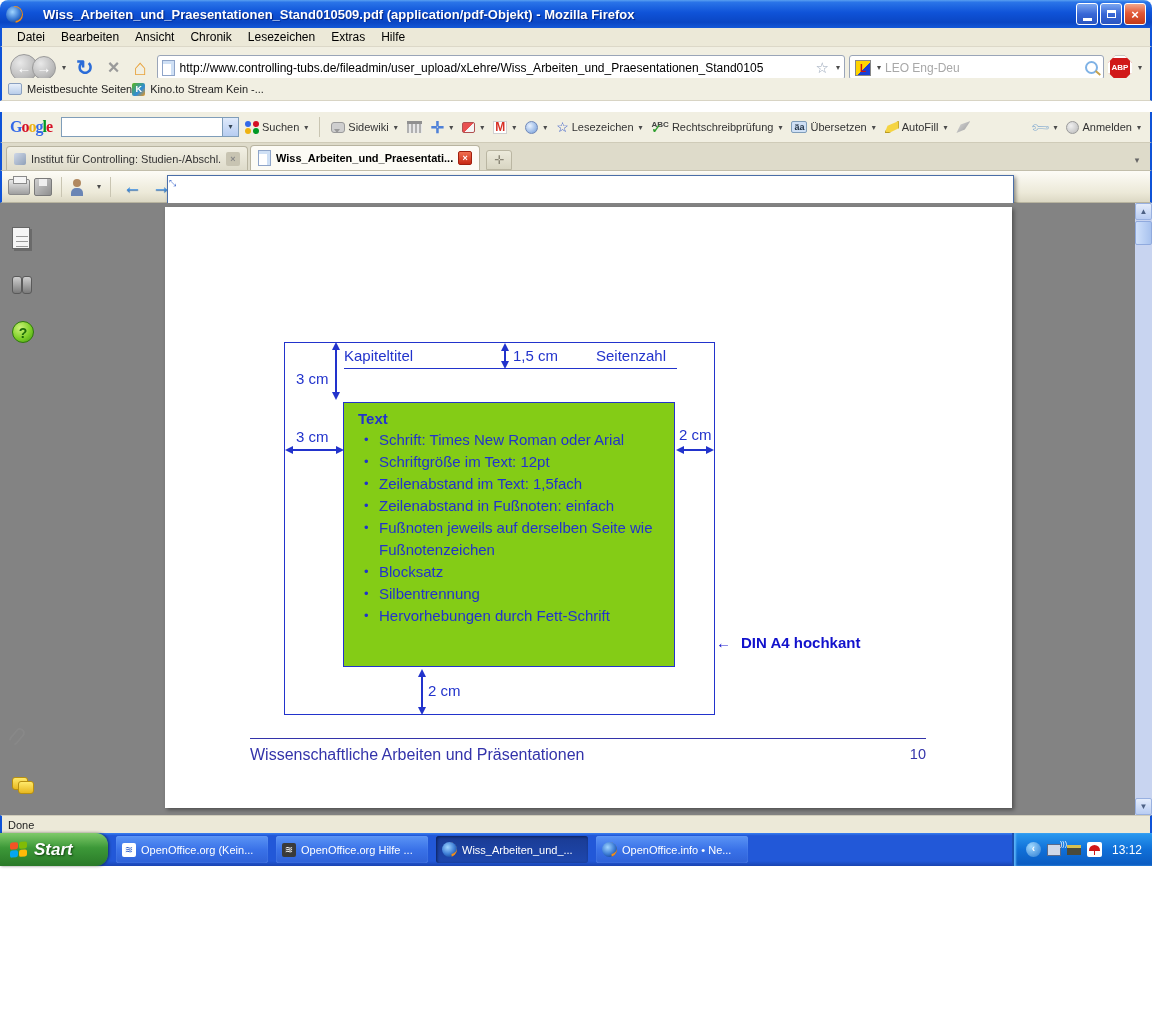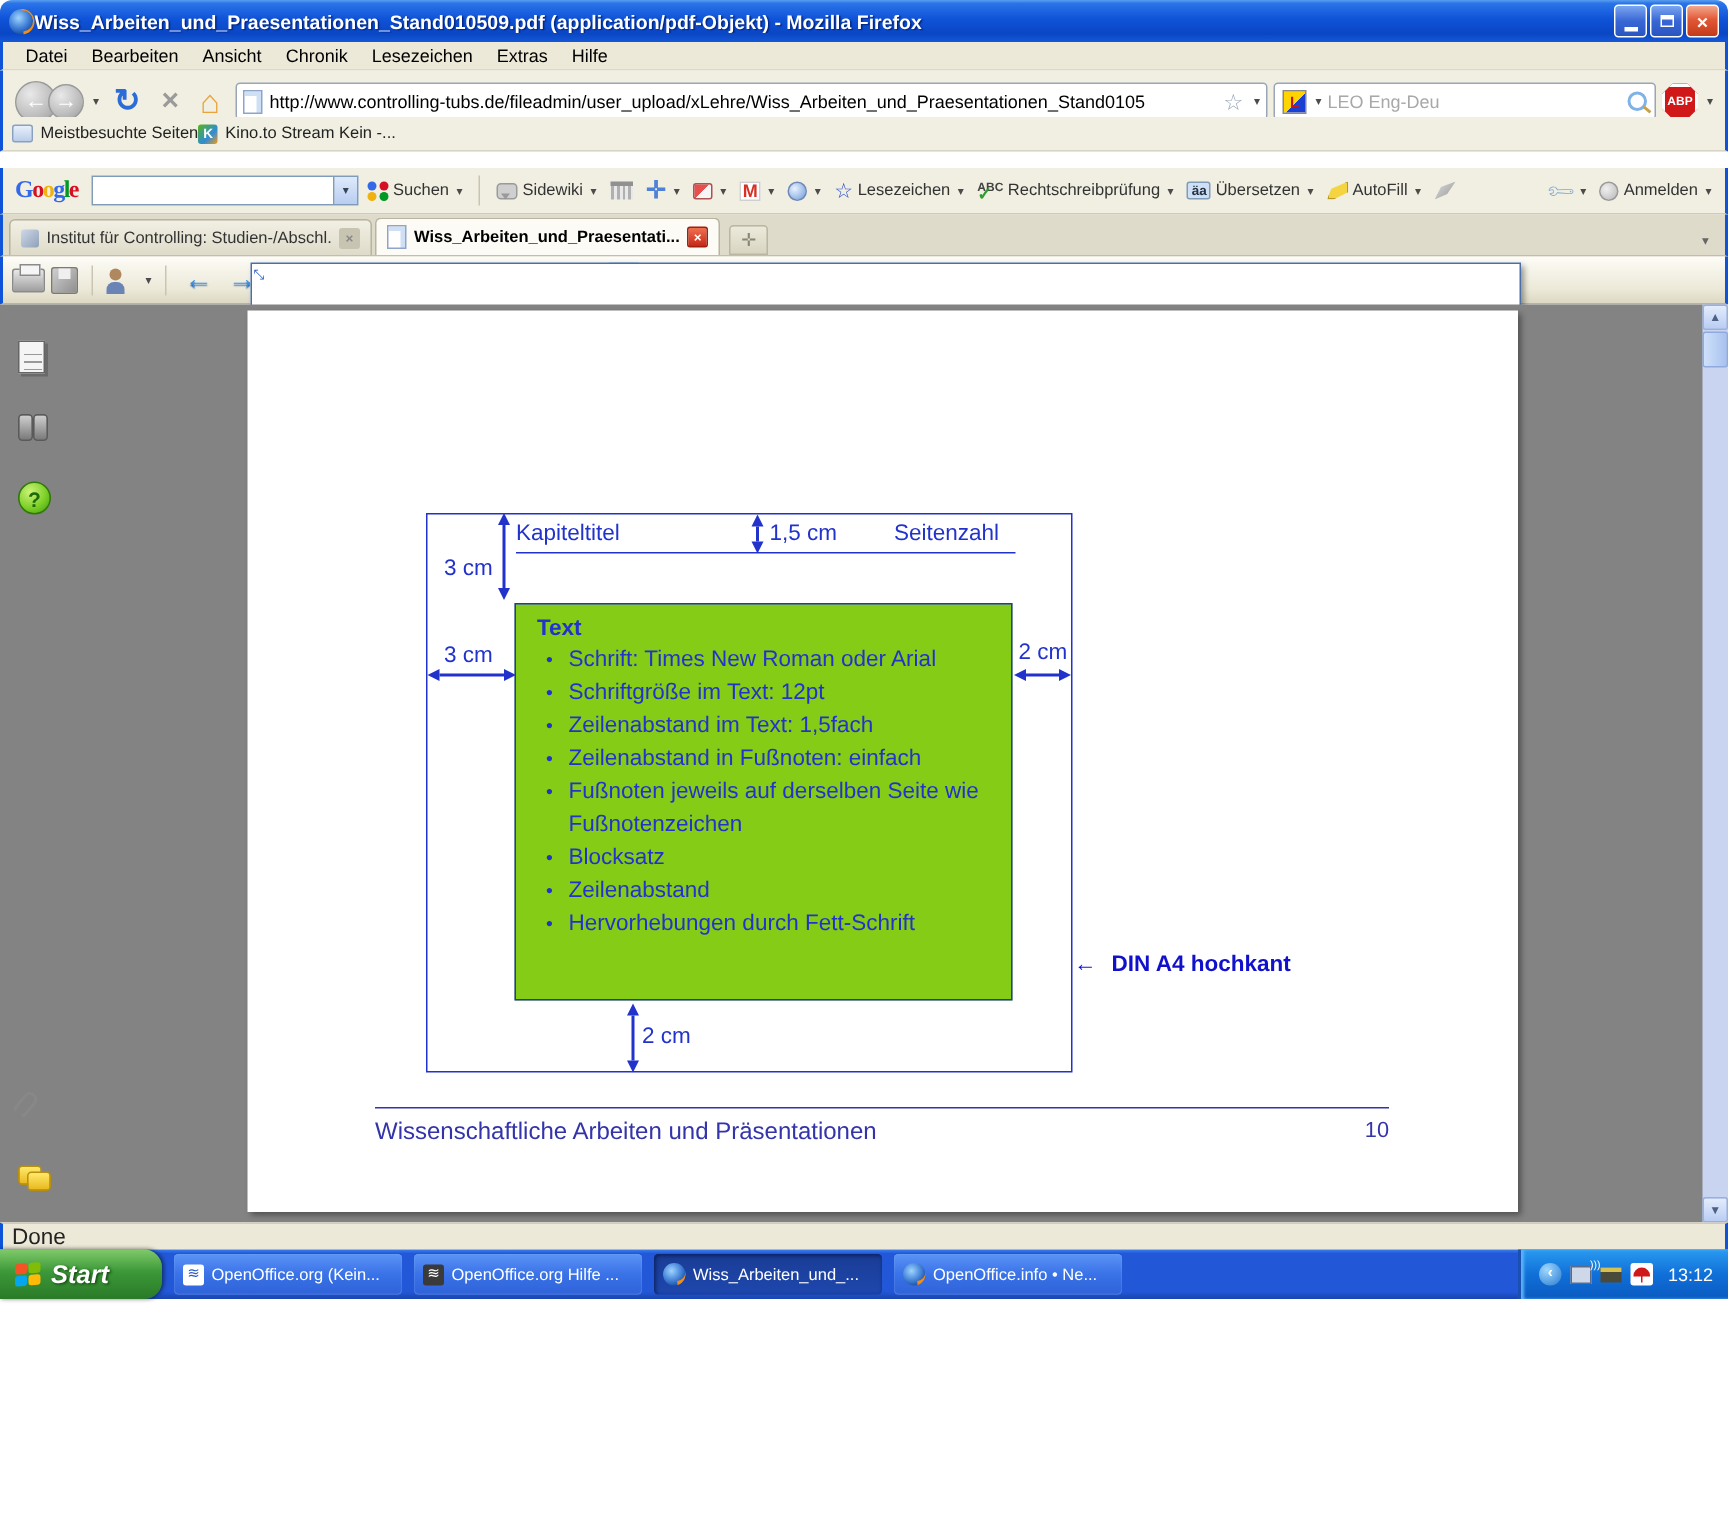--- a/index.html
+++ b/index.html
@@ -8,21 +8,21 @@
 
   
   .titlebar { position:absolute; left:0; top:0; width:1152px; height:28px;
     background:linear-gradient(180deg,#5aa0f0 0%,#2a74e8 8%,#0f53d8 45%,#0a46c4 80%,#1458d8 100%);
     border-radius:8px 8px 0 0; display:flex; align-items:center; padding:0 6px; }
   .fx-icon { width:17px; height:17px; border-radius:50%;
     background:radial-gradient(circle at 38% 35%, #9fd4ff 0%, #3f7fd6 45%, #174a9e 75%);
     position:relative; overflow:hidden; flex:0 0 auto; }
   .fx-icon::after { content:""; position:absolute; right:-3px; top:-3px; width:14px; height:14px;
     border-radius:50%; border:4px solid #f28c18; border-left-color:transparent; border-bottom-color:transparent; transform:rotate(40deg); }
-  .title-text { color:#fff; font-size:13px; font-weight:bold; margin-left:0; text-shadow:1px 1px 1px #00217a;
+  .title-text { color:#fff; font-size:13px; font-weight:bold; margin-left:20px; text-shadow:1px 1px 1px #00217a;
     white-space:nowrap; overflow:hidden; flex:1; }
   .winbtns { display:flex; gap:2px; }
   .winbtn { width:22px; height:22px; border-radius:3px; border:1px solid #fff;
     background:linear-gradient(180deg,#7ba6f0 0%,#3867d6 50%,#2a55c0 100%);
     display:flex; align-items:center; justify-content:center; color:#fff; font-size:13px; font-weight:bold; }
   .winbtn.close { background:linear-gradient(180deg,#f2a88c 0%,#e25837 45%,#c33a18 100%); }
   .glyph-min { width:9px; height:3px; background:#fff; margin-top:10px; }
   .glyph-restore { width:9px; height:8px; border:1px solid #fff; border-top:3px solid #fff; background:transparent; }
 
   
@@ -202,21 +202,21 @@
   .ar-h::after { content:""; position:absolute; right:-8px; top:-5px; border-top:4px solid transparent; border-bottom:4px solid transparent; border-left:8px solid #2233cc; }
   .ar-3top { left:170px; top:143px; height:42px; }
   .ar-15 { left:339px; top:144px; height:10px; }
   .ar-3left { left:128px; top:242px; width:43px; }
   .ar-2right { left:519px; top:242px; width:22px; }
   .ar-2bottom { left:256px; top:470px; height:30px; }
 
   
   .statusbar { position:absolute; left:0; top:815px; width:1152px; height:18px; background:#ece9d8;
     border-left:2px solid #0f53d8; border-right:2px solid #0f53d8; border-top:1px solid #d0ccba;
-    font-size:15px; color:#222; display:flex; align-items:center; padding-left:6px; }
+    font-size:11px; color:#222; display:flex; align-items:center; padding-left:6px; }
 
   
   .taskbar { position:absolute; left:0; top:833px; width:1152px; height:33px;
     background:linear-gradient(180deg,#3a80f0 0%,#2258d8 8%,#2258d8 85%,#1a44b0 100%); display:flex; align-items:stretch; }
   .startbtn { width:108px; height:33px; border-radius:0 12px 12px 0;
     background:linear-gradient(180deg,#7fca6a 0%,#3c9838 45%,#2a7a28 100%);
     display:flex; align-items:center; gap:6px; padding-left:10px; box-shadow:1px 0 3px rgba(0,0,0,.5); }
   .winflag { width:18px; height:16px; display:grid; grid-template-columns:8px 8px; grid-template-rows:7px 7px; gap:1px; transform:skewY(-5deg); }
   .winflag i { border-radius:2px; }
   .winflag i:nth-child(1){background:#f35325}.winflag i:nth-child(2){background:#81bc06}
@@ -440,21 +440,21 @@
       <div class="slide-el outerbox"></div>
       <div class="slide-el innerbox">
         <h4>Text</h4>
         <ul>
           <li>Schrift: Times New Roman oder Arial</li>
           <li>Schriftgröße im Text: 12pt</li>
           <li>Zeilenabstand im Text: 1,5fach</li>
           <li>Zeilenabstand in Fußnoten: einfach</li>
           <li>Fußnoten jeweils auf derselben Seite wie Fußnotenzeichen</li>
           <li>Blocksatz</li>
-          <li>Zeilenabstand</li>
+          <li>Silbentrennung</li>
           <li>Hervorhebungen durch Fett-Schrift</li>
         </ul>
       </div>
 
       <div class="slide-el hline hdr-underline"></div>
       <span class="slide-el lbl lbl-kapitel">Kapiteltitel</span>
       <span class="slide-el lbl lbl-15">1,5 cm</span>
       <span class="slide-el lbl lbl-seitenzahl">Seitenzahl</span>
 
       <span class="slide-el lbl lbl-3top">3 cm</span>

